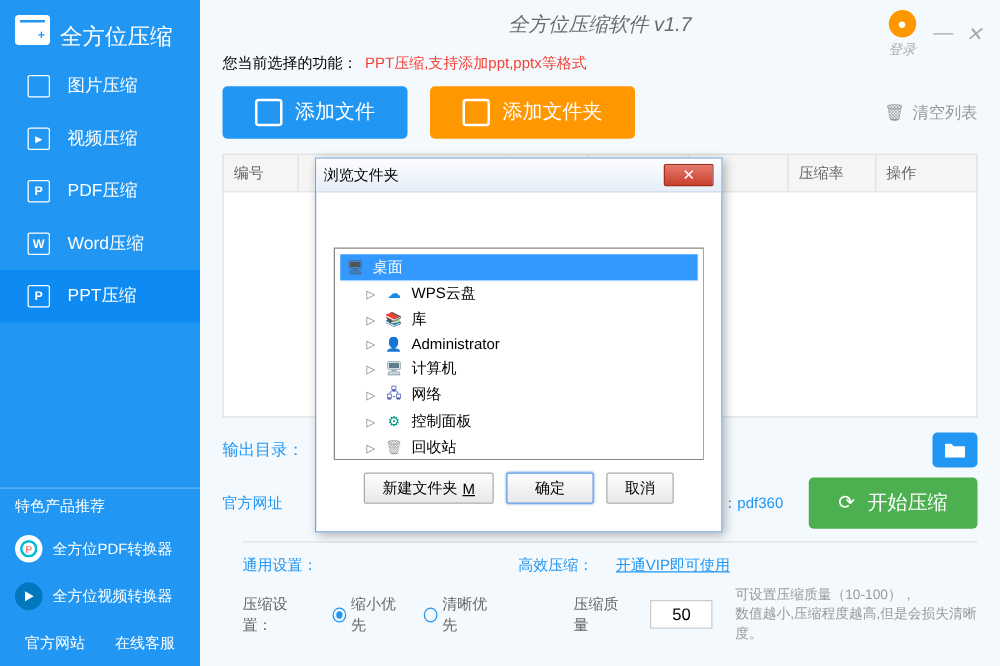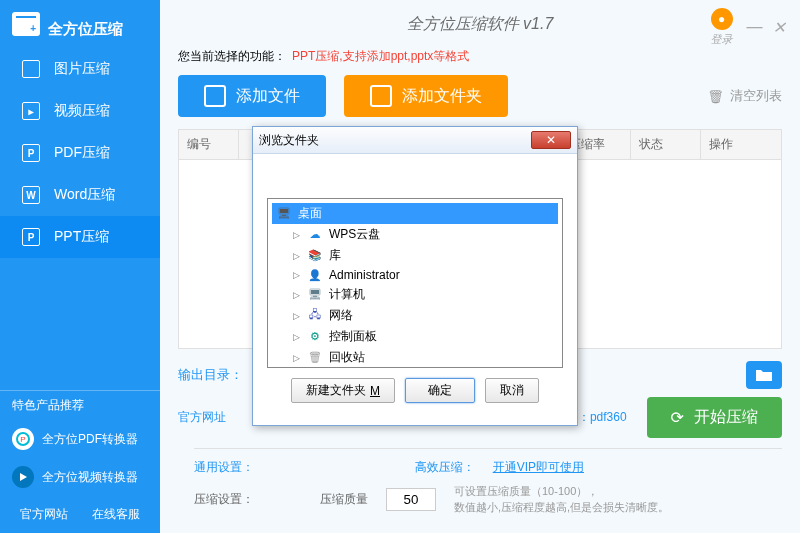--- a/index.html
+++ b/index.html
@@ -3,21 +3,21 @@
 <meta charset="utf-8">
 <style>
 * { margin: 0; padding: 0; box-sizing: border-box; font-family: "Microsoft YaHei", sans-serif; }
 body { width: 800px; height: 533px; background: #f0f0f0; position: relative; overflow: hidden; }
 .app { display: flex; width: 100%; height: 100%; background: #fff; }
 .sidebar { width: 160px; background: #2196f3; color: #fff; display: flex; flex-direction: column; }
 .logo-bar { height: 48px; display: flex; align-items: center; padding: 0 12px; gap: 8px; }
 .logo-icon { width: 28px; height: 24px; background: #fff; border-radius: 3px; position: relative; }
 .logo-icon::before { content: ""; position: absolute; top: 4px; left: 4px; right: 4px; height: 2px; background: #2196f3; }
 .logo-icon::after { content: "+"; position: absolute; bottom: 2px; right: 4px; color: #2196f3; font-size: 10px; font-weight: bold; }
-.logo-text { font-size: 15px; font-weight: bold; margin-top: 10px; }
+.logo-text { font-size: 18px; font-weight: normal; margin-top: 10px; }
 .nav-item { display: flex; align-items: center; gap: 14px; padding: 12px 22px; cursor: pointer; font-size: 14px; }
 .nav-item.active { background: #0d8bf2; }
 .nav-icon { width: 18px; height: 18px; border: 1.5px solid #fff; border-radius: 2px; display: flex; align-items: center; justify-content: center; font-size: 10px; font-weight: bold; }
 .spacer { flex: 1; }
 .recommend-label { font-size: 12px; padding: 6px 12px; border-top: 1px solid rgba(255,255,255,0.3); }
 .recommend-item { display: flex; align-items: center; gap: 8px; padding: 8px 12px; font-size: 12px; }
 .recommend-icon { width: 22px; height: 22px; border-radius: 50%; background: #fff; display: flex; align-items: center; justify-content: center; }
 .recommend-icon.blue { background: #0277bd; }
 .footer-links { display: flex; justify-content: space-around; padding: 10px 8px; font-size: 12px; }
 .footer-links span { cursor: pointer; }
@@ -160,21 +160,20 @@
           <span>清空列表</span>
         </div>
       </div>
 
       <div class="table-header">
         <div class="th" style="width:60px">编号</div>
         <div class="th" style="flex:1"></div>
         <div class="th" style="width:80px"></div>
         <div class="th" style="width:80px"></div>
         <div class="th" style="width:70px">压缩率</div>
-        <div class="th" style="width:70px">状态</div>
         <div class="th" style="width:80px;border-right:none">操作</div>
       </div>
       <div class="table-body"></div>
 
       <div class="output-row">
         <span>输出目录：</span>
         <input class="output-path" value="" style="">
         <div class="folder-btn">
           <svg class="folder-svg" viewBox="0 0 20 16">
               <path d="M2 3h5l2 2h9v9H2z" fill="#fff"></path>
@@ -195,20 +194,30 @@
       <div class="settings-panel">
         <div class="settings-row">
           <span class="settings-label">通用设置：</span>
           <span style="flex:1"></span>
           <span class="settings-label">高效压缩：</span>
           <span class="vip-link">开通VIP即可使用</span>
           <span style="width:180px"></span>
         </div>
         <div class="settings-row">
           <span>压缩设置：</span>
+          <div class="radio-group">
+            <label class="radio-item">
+              <span class="radio-dot checked"></span>
+              <span>缩小优先</span>
+            </label>
+            <label class="radio-item">
+              <span class="radio-dot"></span>
+              <span>清晰优先</span>
+            </label>
+          </div>
           <span style="width:30px"></span>
           <span>压缩质量</span>
           <input class="quality-input" value="50" style="">
           <div class="quality-hint">
             <div>可设置压缩质量（10-100），</div>
             <div>数值越小,压缩程度越高,但是会损失清晰度。</div>
           </div>
         </div>
       </div>
     </div>

